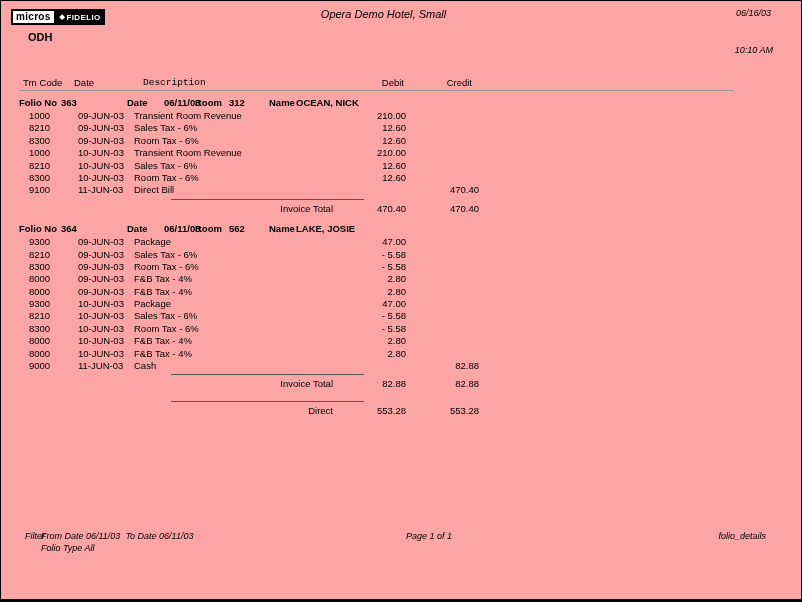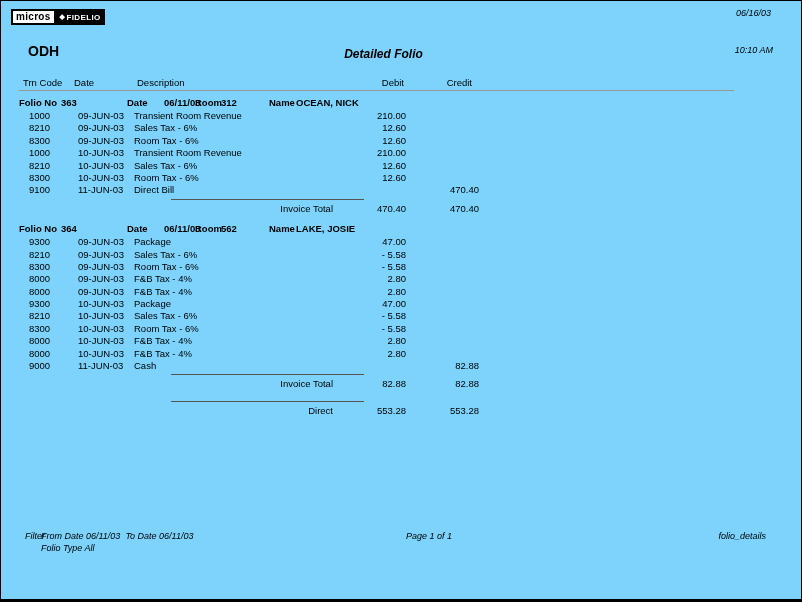--- a/index.html
+++ b/index.html
@@ -1,50 +1,50 @@
 <!DOCTYPE html>
 <html><head>
 <meta charset="utf-8">
 <style>
   html,body { margin:0; padding:0; background:#fff; }
   .page {
     position:relative; width:802px; height:602px; box-sizing:border-box;
-    background:#7dd3fc; border:1px solid #000; border-bottom:3px solid #000;
+    background:#fca5a5; border:1px solid #000; border-bottom:3px solid #000;
     font-family:"Liberation Sans", sans-serif; color:#000; overflow:hidden;
   }
   
   .logo { position:absolute; left:10px; top:8px; display:inline-flex; align-items:stretch; }
   .logo-micros { border:2px solid #000; padding:0 3px; font-size:10px; font-weight:bold;
                  letter-spacing:0.3px; line-height:12px; background:#fff; }
   .logo-fidelio { background:#000; color:#fff; font-size:8px; font-weight:bold;
                   letter-spacing:0.4px; display:flex; align-items:center; padding:0 4px; }
   .logo-diamond { font-size:7px; margin-right:1px; color:#fff; }
-  .prop-code { position:absolute; left:27px; top:42px; font-weight:bold; font-size:14px; }
+  .prop-code { position:absolute; left:27px; top:30px; font-weight:bold; font-size:11px; }
   .hotel-name { position:absolute; left:0; top:7px; width:765px; text-align:center;
                 font-style:italic; font-size:11px; }
   .report-title { position:absolute; left:0; top:46px; width:765px; text-align:center;
                   font-style:italic; font-weight:bold; font-size:12px; }
   .print-date { position:absolute; right:30px; top:7px; font-style:italic; font-size:9px;margin-left:36px; }
   .print-time { position:absolute; right:28px; top:44px; font-style:italic; font-size:9px; }
 
   
   .report { position:absolute; left:0; top:76px; width:100%; font-size:9.5px; }
   .cols-row { position:relative; height:13px; }
   .header-rule { margin-left:18px; width:715px; border-top:1px solid #999; height:0; }
   .ch-code   { position:absolute; left:22px; }
   .ch-date   { position:absolute; left:73px; }
-  .ch-desc   { position:absolute; left:136px; }
+  .ch-desc   { position:absolute; left:142px;font-family:Liberation Mono, monospace; }
 
   .folio-header { position:relative; height:13px; margin-top:6px; font-weight:bold; }
   .fh-label   { position:absolute; left:18px; }
   .fh-no      { position:absolute; left:60px; }
   .fh-datelbl { position:absolute; left:126px; }
   .fh-date    { position:absolute; left:152px;margin-left:11px; }
   .fh-roomlbl { position:absolute; left:194px; }
-  .fh-room    { position:absolute; left:220px; }
+  .fh-room    { position:absolute; left:228px; }
   .fh-namelbl { position:absolute; left:268px; }
   .fh-name    { position:absolute; left:295px; }
 
   .trow { position:relative; height:12.4px; line-height:12.4px; }
   .c-code   { position:absolute; left:28px; }
   .c-date   { position:absolute; left:77px; }
   .c-desc   { position:absolute; left:133px; }
   .c-debit  { position:absolute; left:305px; width:100px; text-align:right; }
   .c-credit { position:absolute; left:405px; width:73px;  text-align:right; }
 
@@ -67,21 +67,21 @@
 <div class="page">
 
   <div class="logo">
     <span class="logo-micros">micros</span>
     <span class="logo-fidelio">
         <span class="logo-diamond">◆</span>
         <span>FIDELIO</span>
       </span>
   </div>
   <div class="prop-code">ODH</div>
-  <div class="report-title">Detailed Folio</div>
+  <div class="hotel-name">Opera Demo Hotel, Small</div>
   <div class="print-date">06/16/03</div>
   <div class="print-time">10:10 AM</div>
 
   <div class="report">
 
     <div class="cols-row">
       <span class="ch-code">Trn Code</span>
       <span class="ch-date">Date</span>
       <span class="ch-desc">Description</span>
       <span class="c-debit" style="left:303px;">Debit</span>

